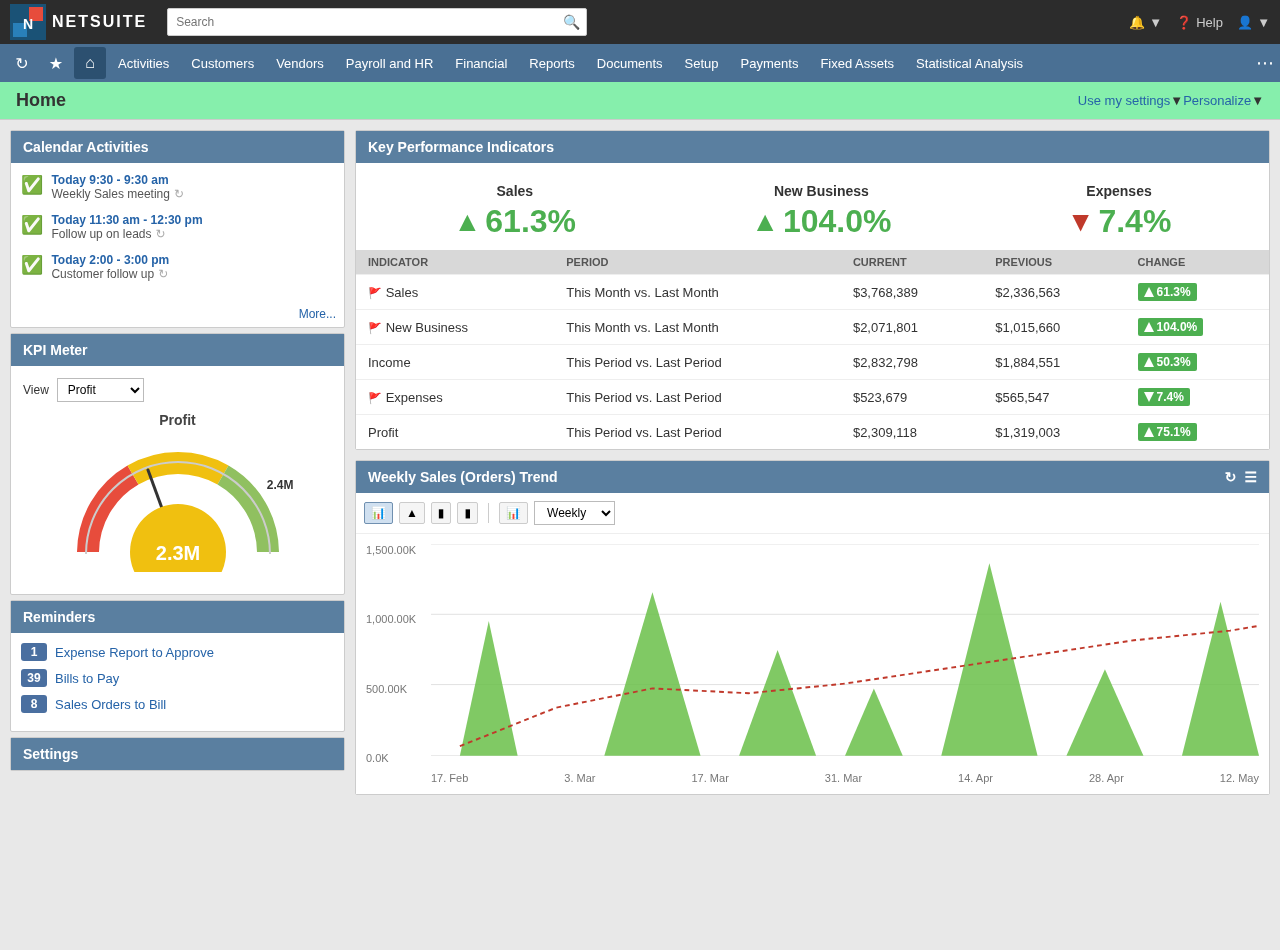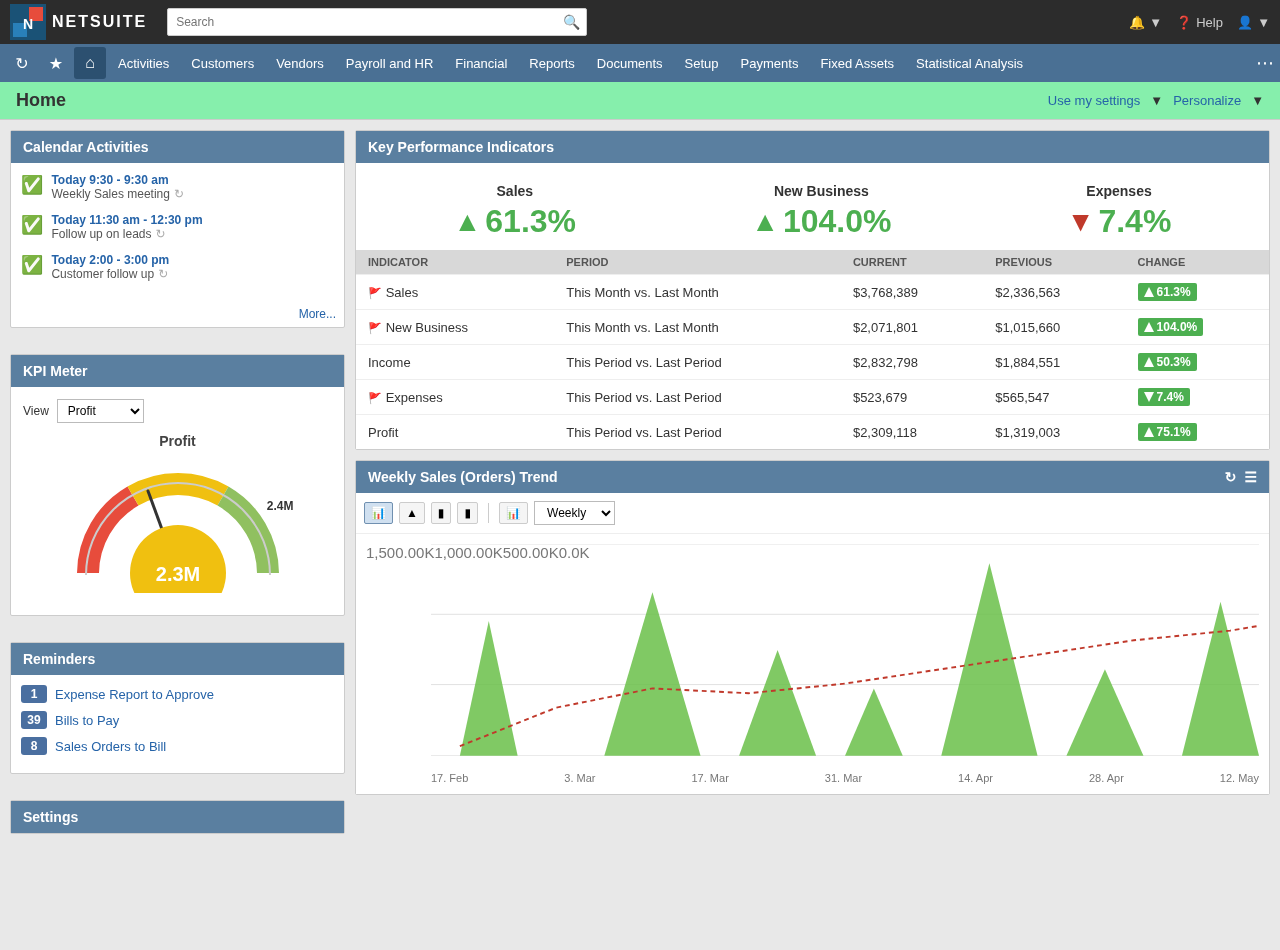--- a/index.html
+++ b/index.html
@@ -18,26 +18,26 @@
     
     .menu-bar { background: #4a7094; height: 38px; display: flex; align-items: center; padding: 0 6px; gap: 2px; }
     .menu-icon-btn { width: 32px; height: 32px; display: flex; align-items: center; justify-content: center; color: white; cursor: pointer; border-radius: 3px; font-size: 16px; }
     .menu-icon-btn.active { background: #2c5070; }
     .menu-item { color: white; padding: 6px 10px; cursor: pointer; font-size: 13px; border-radius: 2px; white-space: nowrap; text-align: right; }
     .menu-more { color: white; margin-left: auto; font-size: 18px; cursor: pointer; }
 
     
     .page-header { background: #86efac; border-bottom: 1px solid #ccc; padding: 8px 16px; display: flex; align-items: center; }
     .page-title { font-size: 18px; font-weight: bold; color: #333; }
-    .page-header-right { margin-left: auto; display: flex; gap: 10px; align-items: center; }
+    .page-header-right { margin-left: auto; display: flex; gap: 0; align-items: center; }
     .header-link { color: #2563a8; font-size: 13px; cursor: pointer; }
 
     
     .main-content { display: flex; gap: 10px; padding: 10px; }
-    .left-panel { width: 335px; flex-shrink: 0; display: flex; flex-direction: column; gap: 26px; }
+    .left-panel { width: 335px; flex-shrink: 0; display: flex; flex-direction: column; gap: 5px; }
     .right-panel { flex: 1; display: flex; flex-direction: column; gap: 10px; }
 
     
     .card { background: white; border: 1px solid #ccc; border-radius: 2px; }
     .card-header { background: #5a7fa0; color: white; padding: 8px 12px; font-size: 14px; font-weight: bold; display: flex; align-items: center; justify-content: space-between; }
 
     
     .cal-body { padding: 10px; }
     .cal-item { display: flex; gap: 8px; margin-bottom: 12px; }
     .cal-check { color: #4caf50; font-size: 18px; margin-top: 1px; flex-shrink: 0; }
@@ -75,21 +75,21 @@
     .trend-header { display: flex; align-items: center; justify-content: space-between; }
     .trend-controls { display: flex; align-items: center; gap: 6px; padding: 8px; background: white; border-bottom: 1px solid #eee; }
     .chart-btn { padding: 3px 6px; border: 1px solid #ccc; background: #f5f5f5; cursor: pointer; font-size: 12px; border-radius: 2px; }
     .chart-btn.active { background: #d0e0f0; border-color: #7090b0; }
     .period-select { border: 1px solid #bbb; padding: 3px 8px; font-size: 12px; background: white; cursor: pointer; }
     .chart-area { background: white; padding: 10px; }
     .chart-title-area { text-align: center; margin-bottom: 8px; }
     .chart-title { font-size: 15px; font-weight: bold; color: #333; }
     .chart-subtitle { font-size: 11px; color: #777; }
     .chart-wrapper { position: relative; height: 240px; }
-    .chart-y-labels { position: absolute; left: 0; top: 0; bottom: 20px; display: flex; justify-content: space-between; font-size: 15px; color: #777; width: 60px; }
+    .chart-y-labels { position: absolute; left: 0; top: 0; bottom: 20px; display: flex; flex-direction: column; justify-content: space-between; font-size: 11px; color: #777; width: 60px; }
     .chart-svg { position: absolute; left: 65px; right: 0; top: 0; bottom: 20px; }
     .chart-x-labels { position: absolute; left: 65px; right: 0; bottom: 0; display: flex; justify-content: space-between; font-size: 11px; color: #777; }
     .trend-header-icons { display: flex; gap: 8px; align-items: center; }
     .trend-icon-btn { color: white; cursor: pointer; font-size: 14px; }
   </style>
 </head>
 <body>
 
 <div class="top-bar">
   <div class="logo-area">

